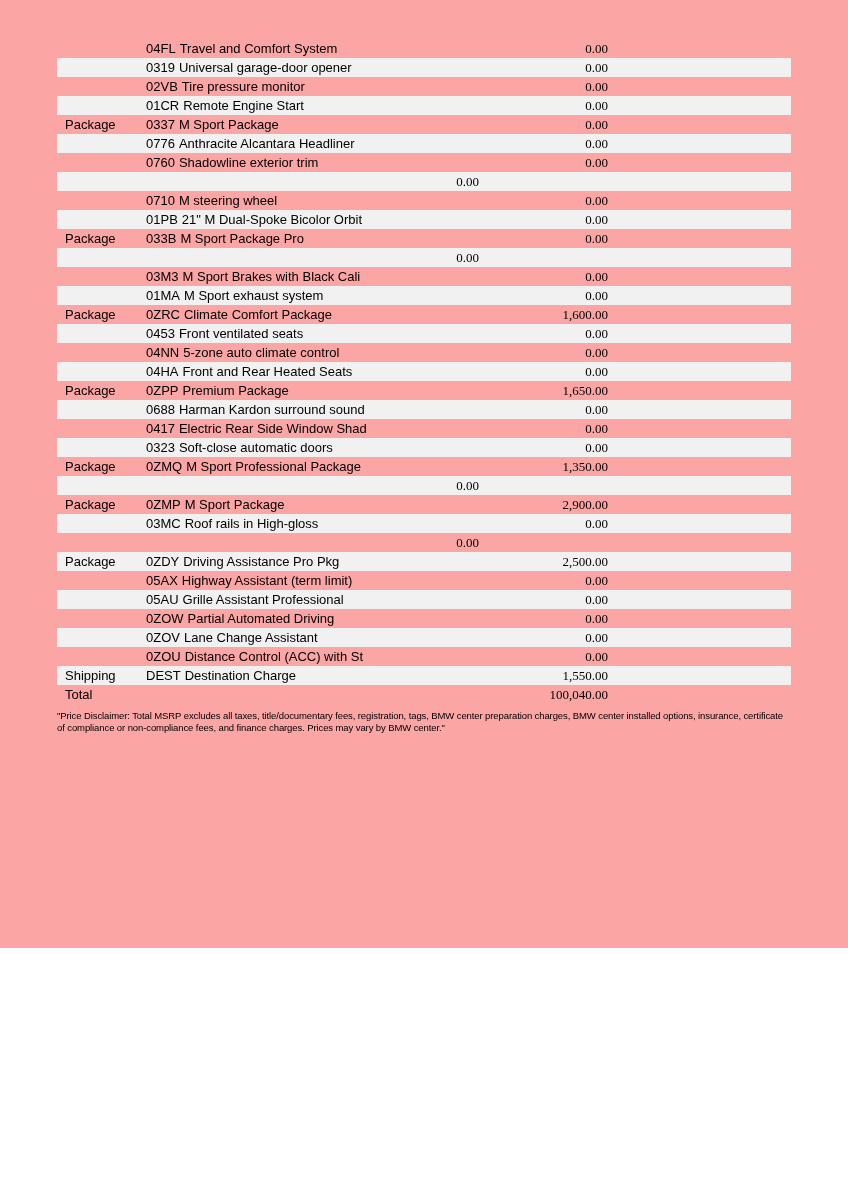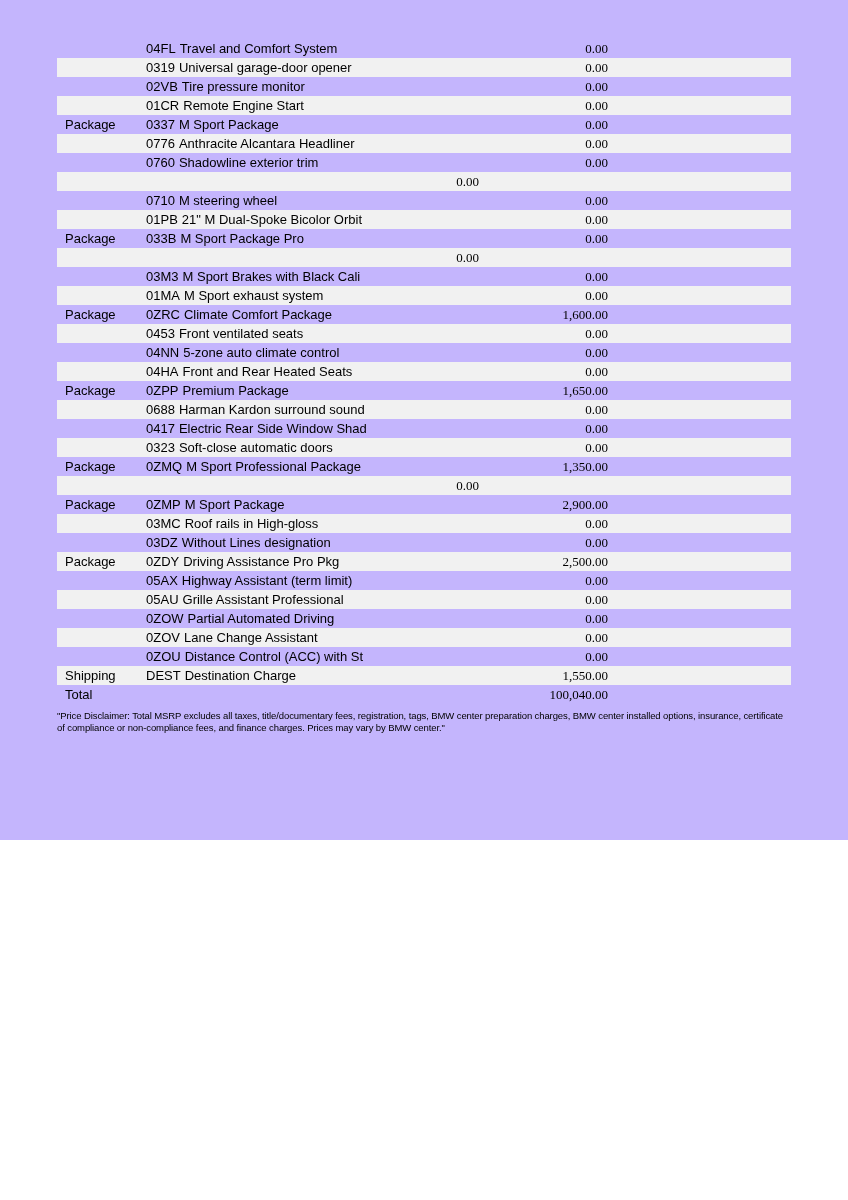--- a/index.html
+++ b/index.html
@@ -6,22 +6,22 @@
   body {
     width: 848px;
     height: 1200px;
     background: #ffffff;
     font-family: "Liberation Sans", sans-serif;
     color: #000000;
   }
   .page {
     position: relative;
     width: 848px;
-    height: 840px;
-    background: #c4b5fd;
+    height: 948px;
+    background: #fca5a5;
     overflow: hidden;
   }
   .options-table {
     position: absolute;
     left: 57px;
     top: 39px;
     width: 734px;
   }
   .row {
     display: grid;
@@ -236,21 +236,20 @@
 
     <div class="row">
       <span class="cell cat"></span>
       <span class="cell item"><span class="code">03MC</span><span>Roof rails in High-gloss</span></span>
       <span class="cell price">0.00</span>
       <span class="cell filler"></span>
     </div>
 
     <div class="row">
       <span class="cell cat"></span>
-      <span class="cell item"><span class="code">03DZ</span><span>Without Lines designation</span></span>
       <span class="cell price">0.00</span>
       <span class="cell filler"></span>
     </div>
 
     <div class="row">
       <span class="cell cat">Package</span>
       <span class="cell item"><span class="code">0ZDY</span><span>Driving Assistance Pro Pkg</span></span>
       <span class="cell price">2,500.00</span>
       <span class="cell filler"></span>
     </div>

